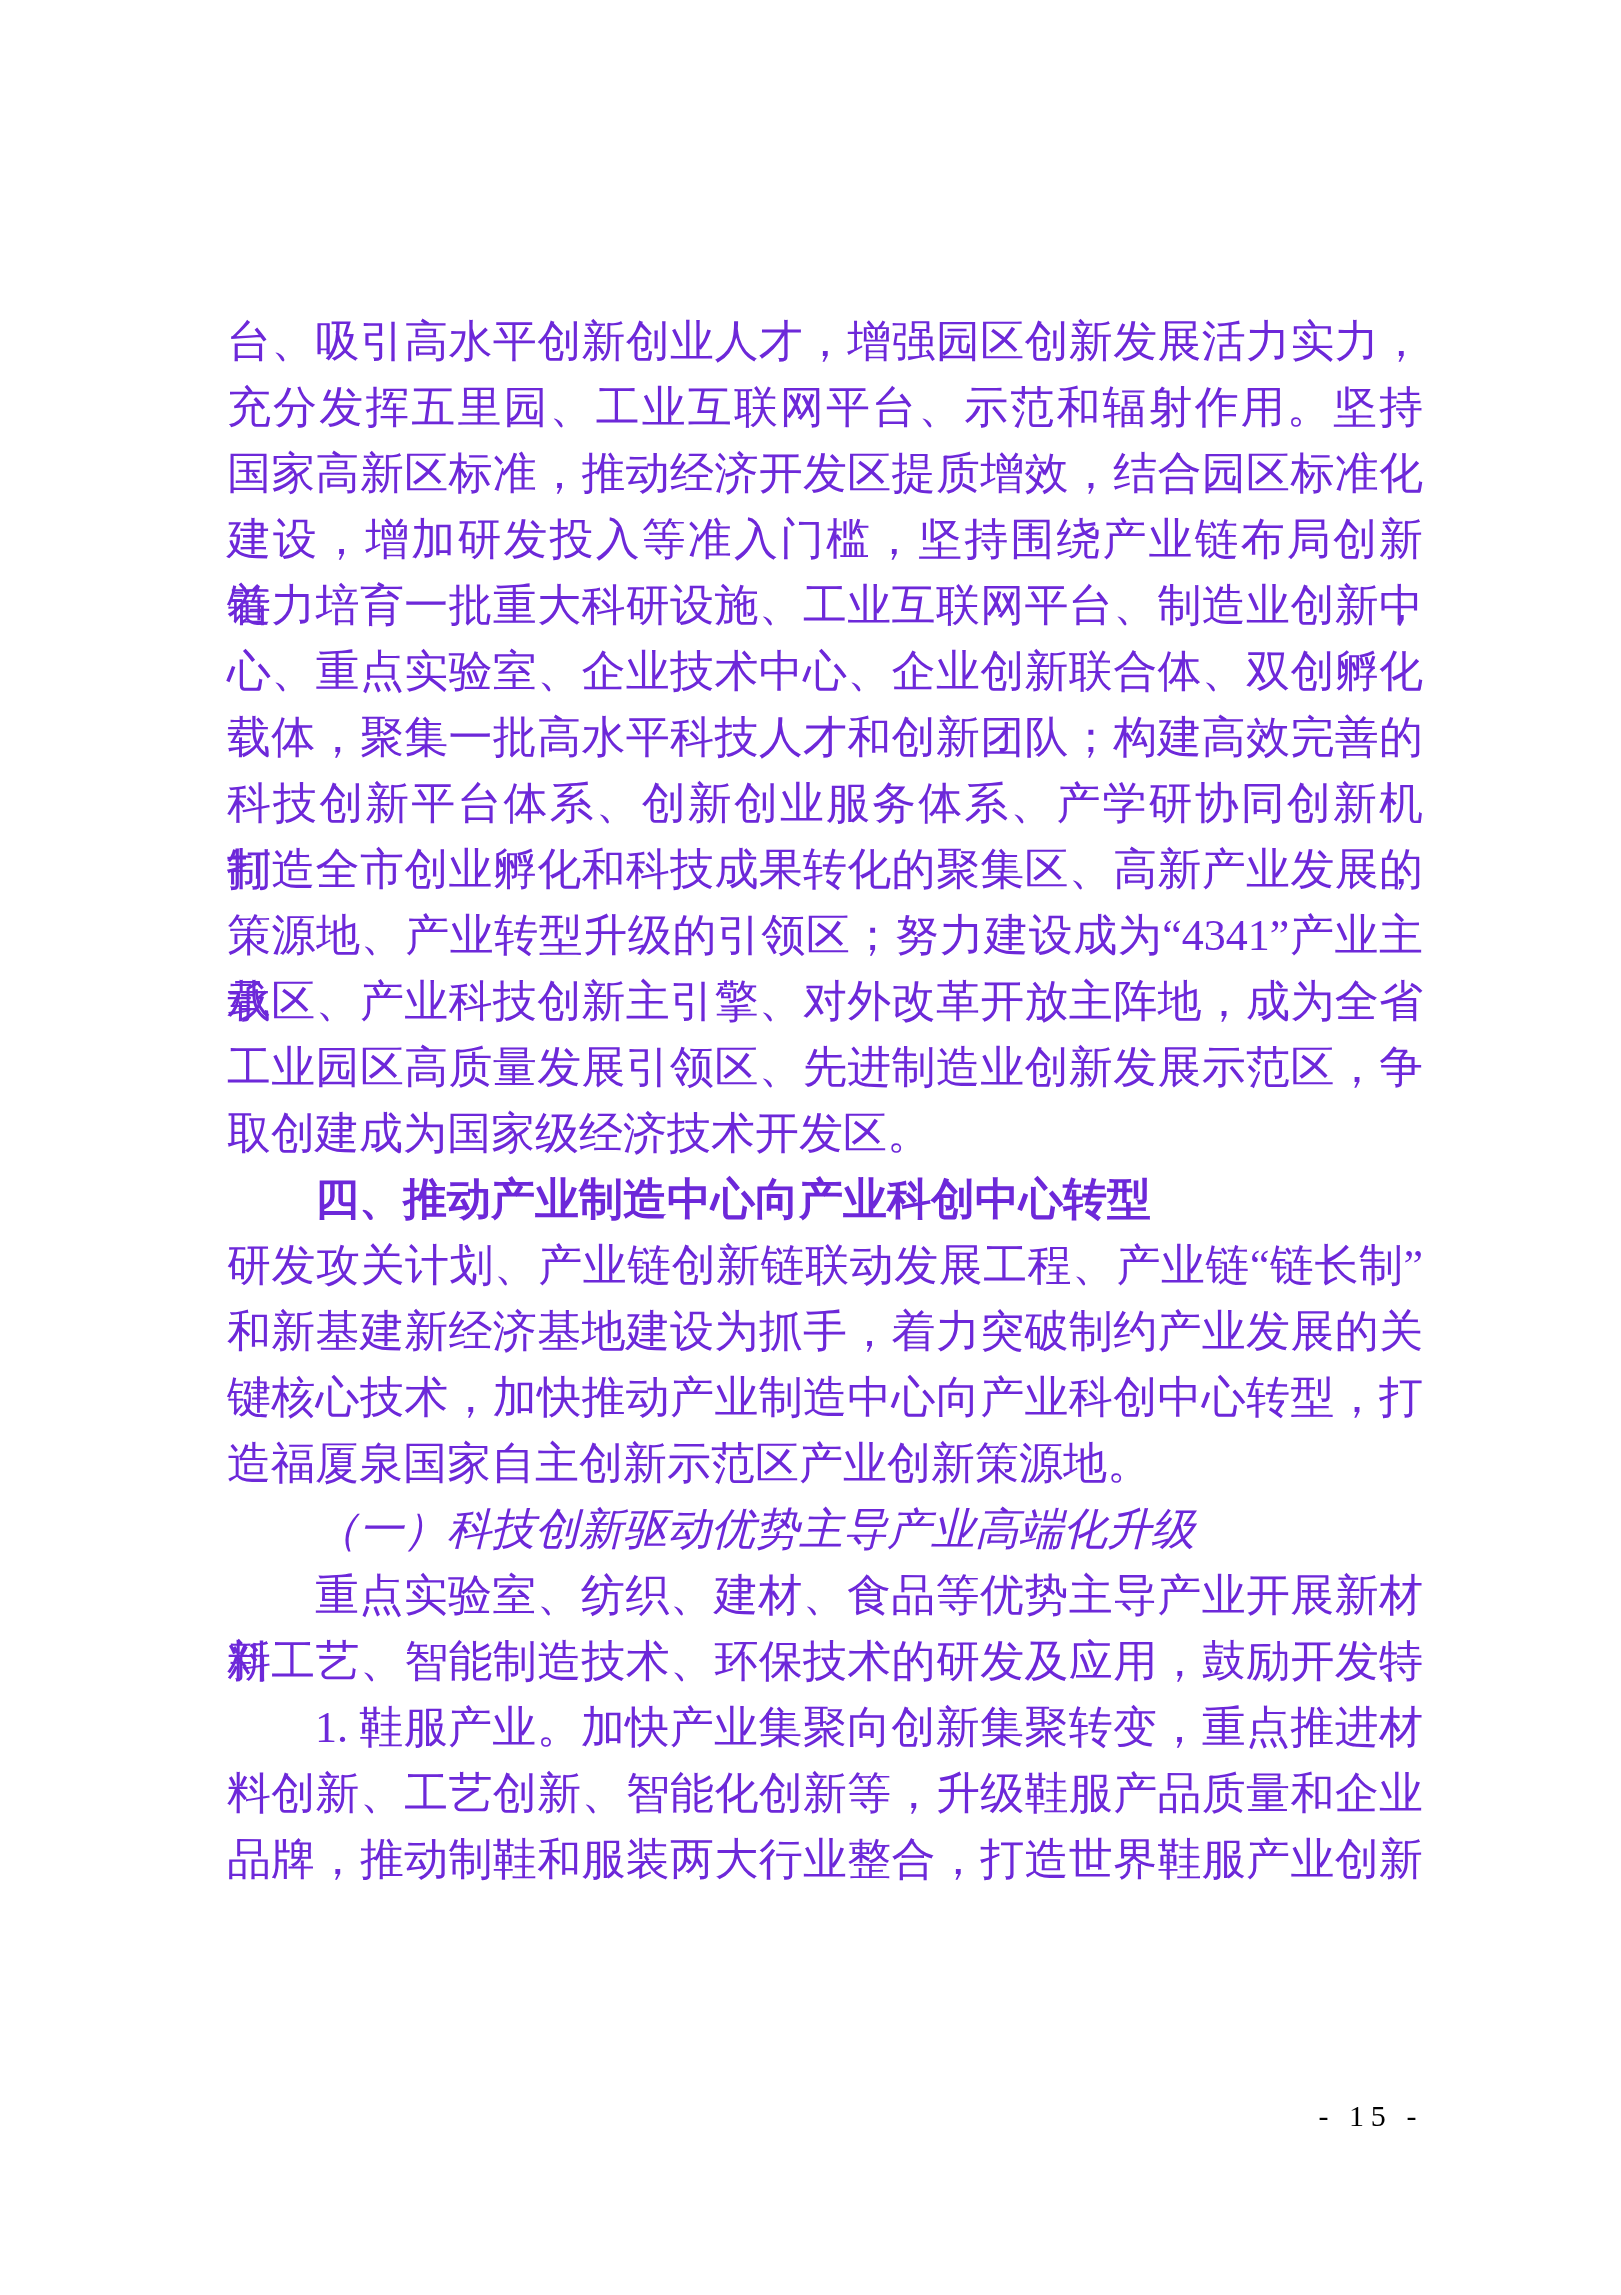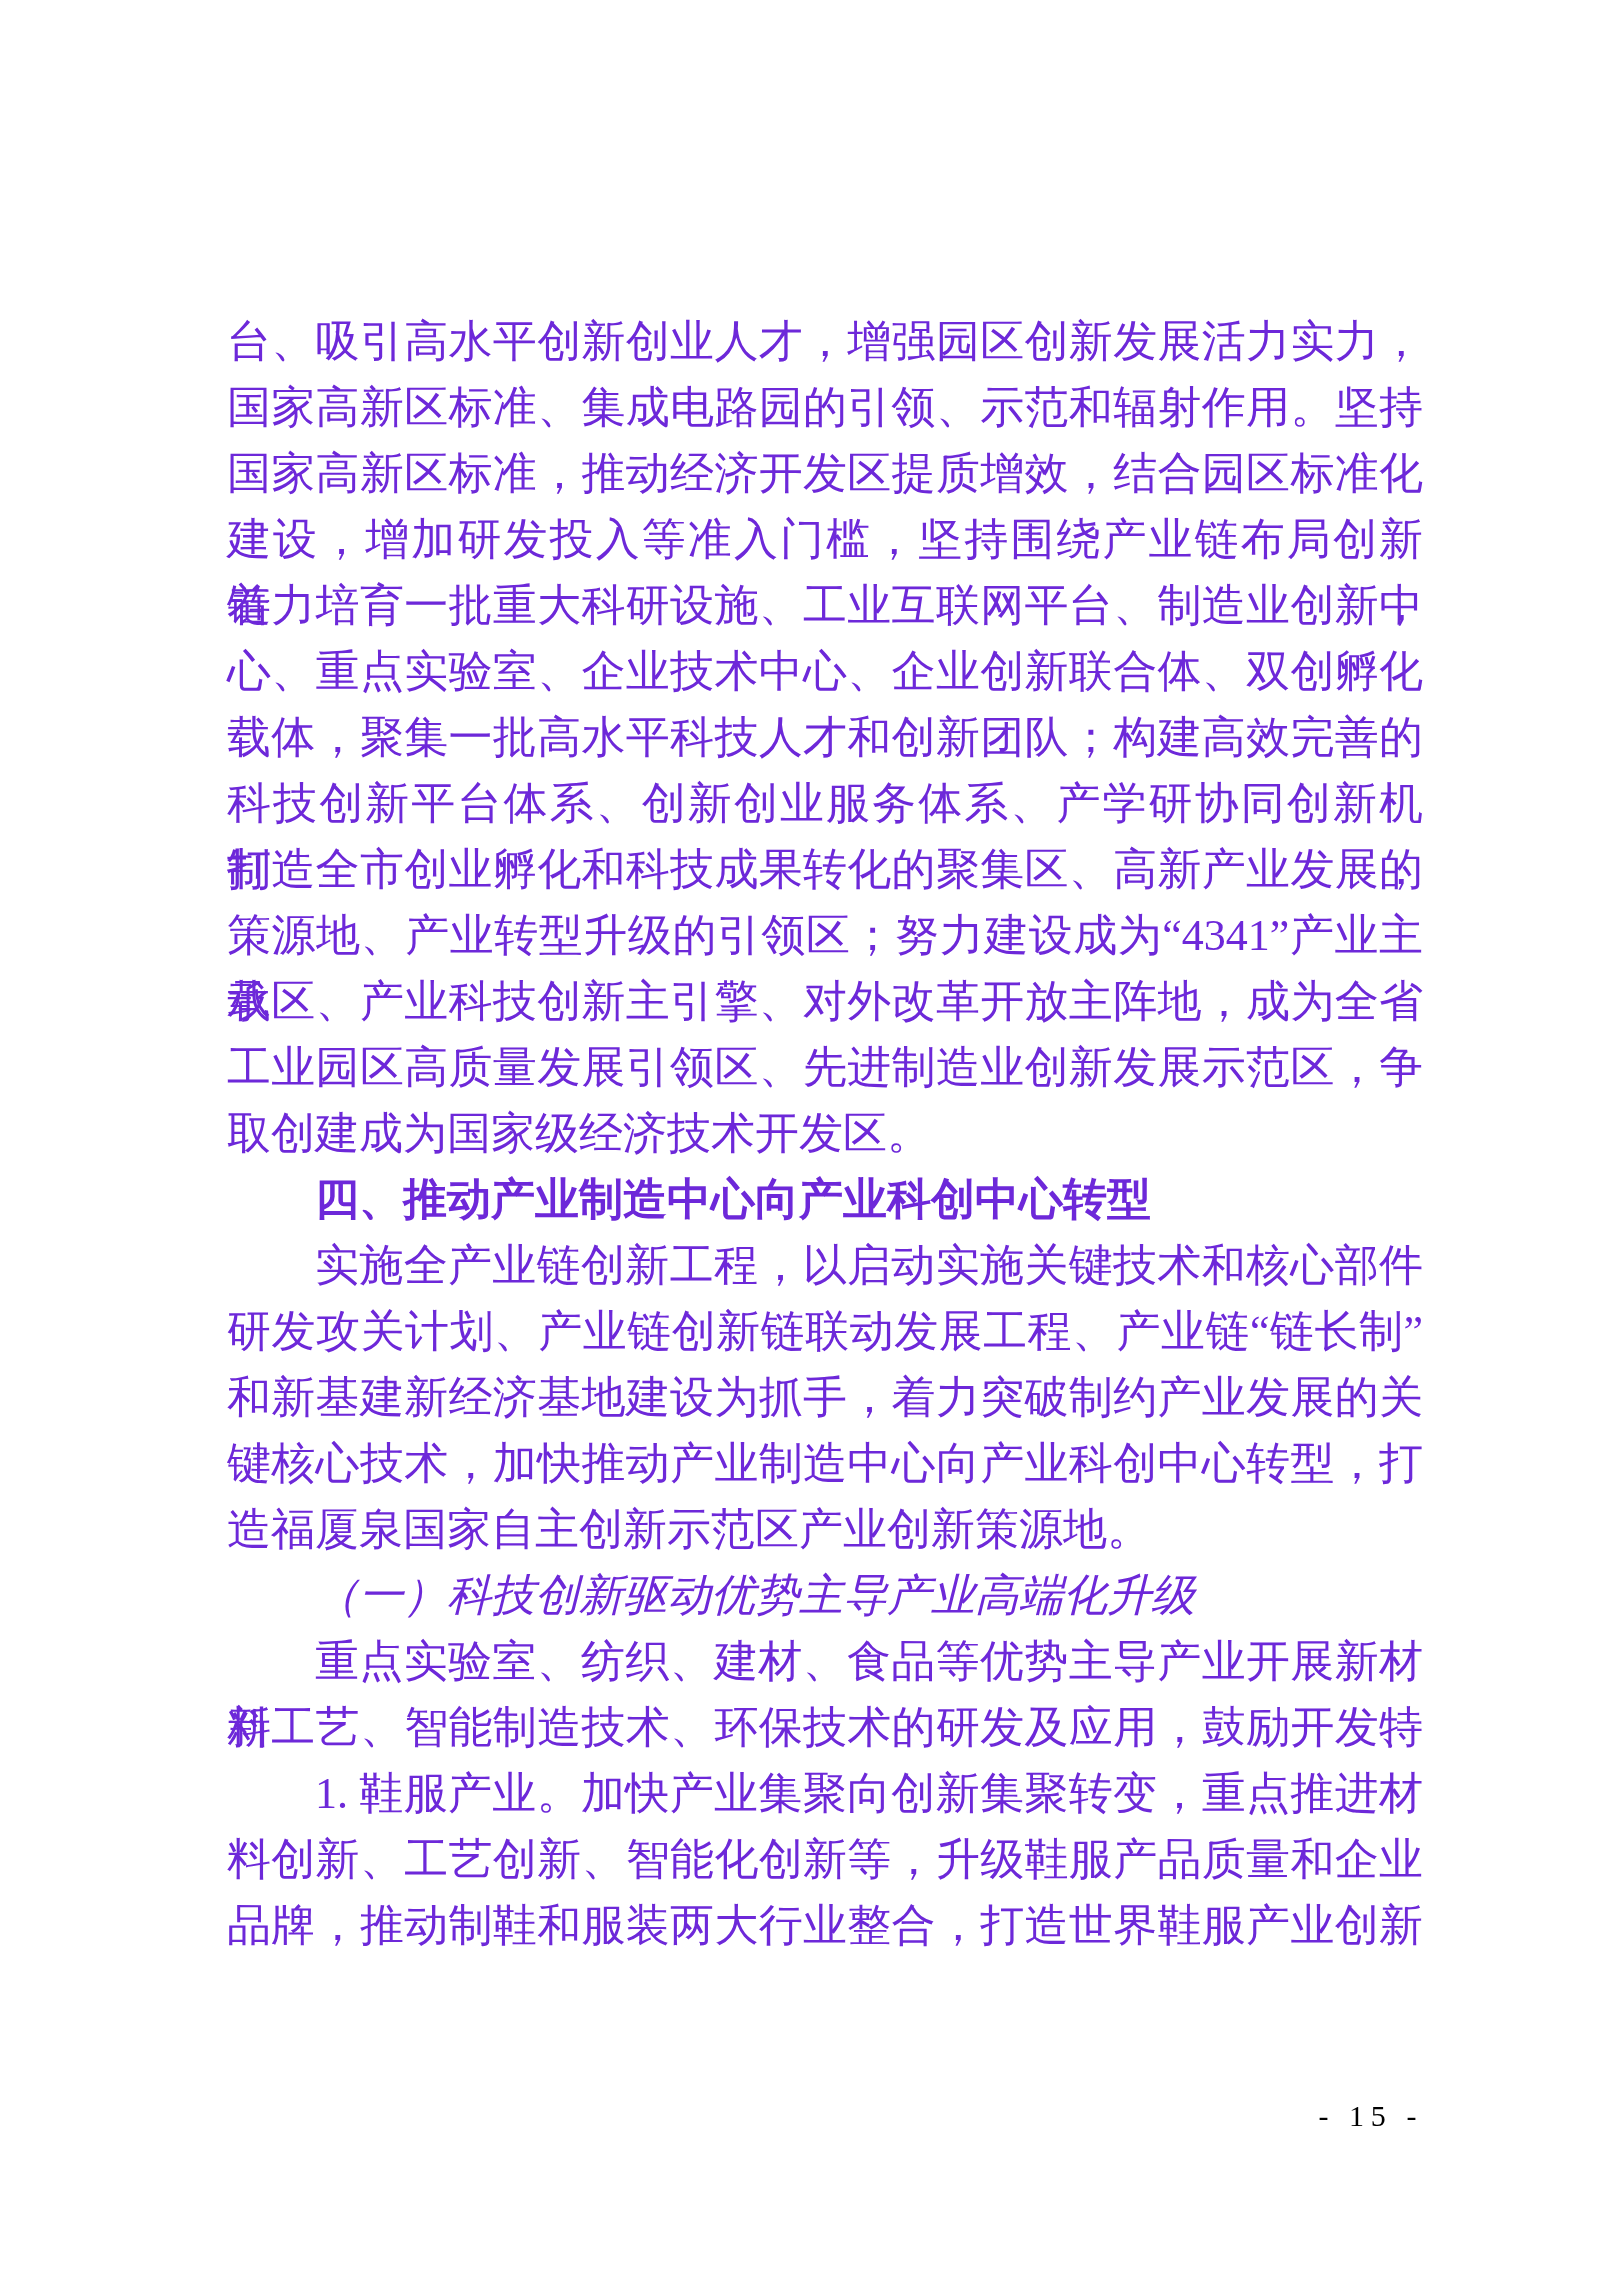--- a/index.html
+++ b/index.html
@@ -56,34 +56,33 @@
     color: #000000;
     font-family: "Liberation Serif", "DejaVu Serif", serif;
   }
 </style>
 </head>
 <body>
 
 <div class="page">
   <div class="text-block" id="text-block">
       <div class="line justify">台、吸引高水平创新创业人才，增强园区创新发展活力实力，</div>
-      <div class="line justify">国家高新区标准、集成电路园的引领、示范和辐射作用。坚持</div>
+      <div class="line justify">充分发挥五里园、工业互联网平台、示范和辐射作用。坚持</div>
       <div class="line justify">国家高新区标准，推动经济开发区提质增效，结合园区标准化</div>
       <div class="line justify">建设，增加研发投入等准入门槛，坚持围绕产业链布局创新链，</div>
       <div class="line justify">着力培育一批重大科研设施、工业互联网平台、制造业创新中</div>
       <div class="line justify">心、重点实验室、企业技术中心、企业创新联合体、双创孵化</div>
       <div class="line justify">载体，聚集一批高水平科技人才和创新团队；构建高效完善的</div>
       <div class="line justify">科技创新平台体系、创新创业服务体系、产学研协同创新机制，</div>
       <div class="line justify">打造全市创业孵化和科技成果转化的聚集区、高新产业发展的</div>
       <div class="line justify">策源地、产业转型升级的引领区；努力建设成为“4341”产业主承</div>
       <div class="line justify">载区、产业科技创新主引擎、对外改革开放主阵地，成为全省</div>
       <div class="line justify">工业园区高质量发展引领区、先进制造业创新发展示范区，争</div>
       <div class="line">取创建成为国家级经济技术开发区。</div>
       <div class="line indent heading1">四、推动产业制造中心向产业科创中心转型</div>
-      <div class="line justify indent">实施全产业链创新工程，以启动实施关键技术和核心部件</div>
       <div class="line justify">研发攻关计划、产业链创新链联动发展工程、产业链“链长制”</div>
       <div class="line justify">和新基建新经济基地建设为抓手，着力突破制约产业发展的关</div>
       <div class="line justify">键核心技术，加快推动产业制造中心向产业科创中心转型，打</div>
       <div class="line">造福厦泉国家自主创新示范区产业创新策源地。</div>
       <div class="line indent heading2">（一）科技创新驱动优势主导产业高端化升级</div>
       <div class="line justify indent">重点实验室、纺织、建材、食品等优势主导产业开展新材料、</div>
       <div class="line justify">新工艺、智能制造技术、环保技术的研发及应用，鼓励开发特</div>
       <div class="line justify indent">1. 鞋服产业。加快产业集聚向创新集聚转变，重点推进材</div>
       <div class="line justify">料创新、工艺创新、智能化创新等，升级鞋服产品质量和企业</div>
       <div class="line justify">品牌，推动制鞋和服装两大行业整合，打造世界鞋服产业创新</div>

